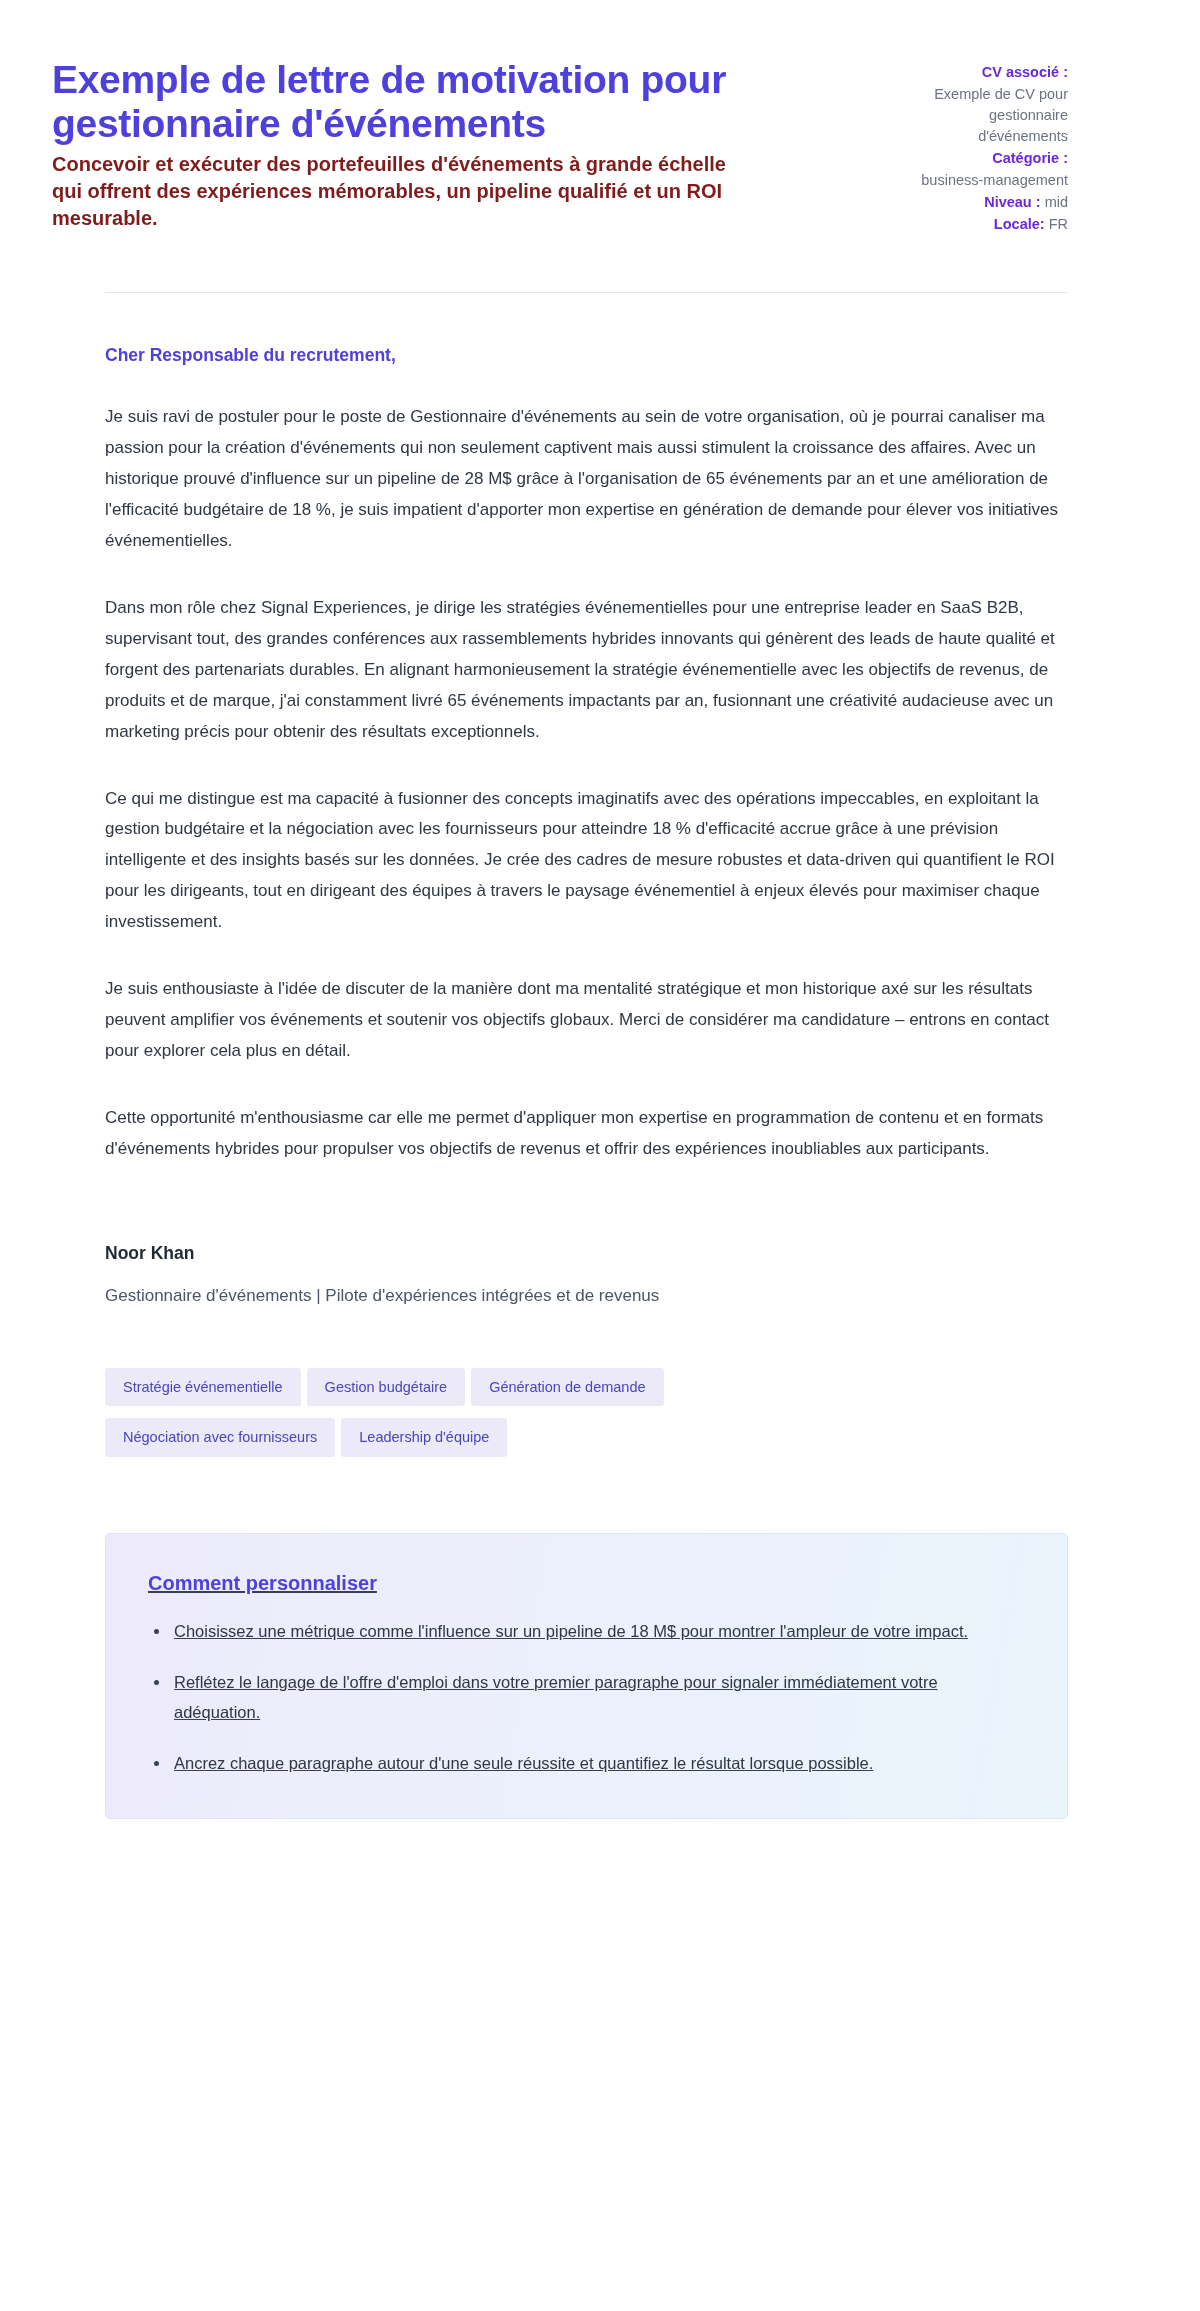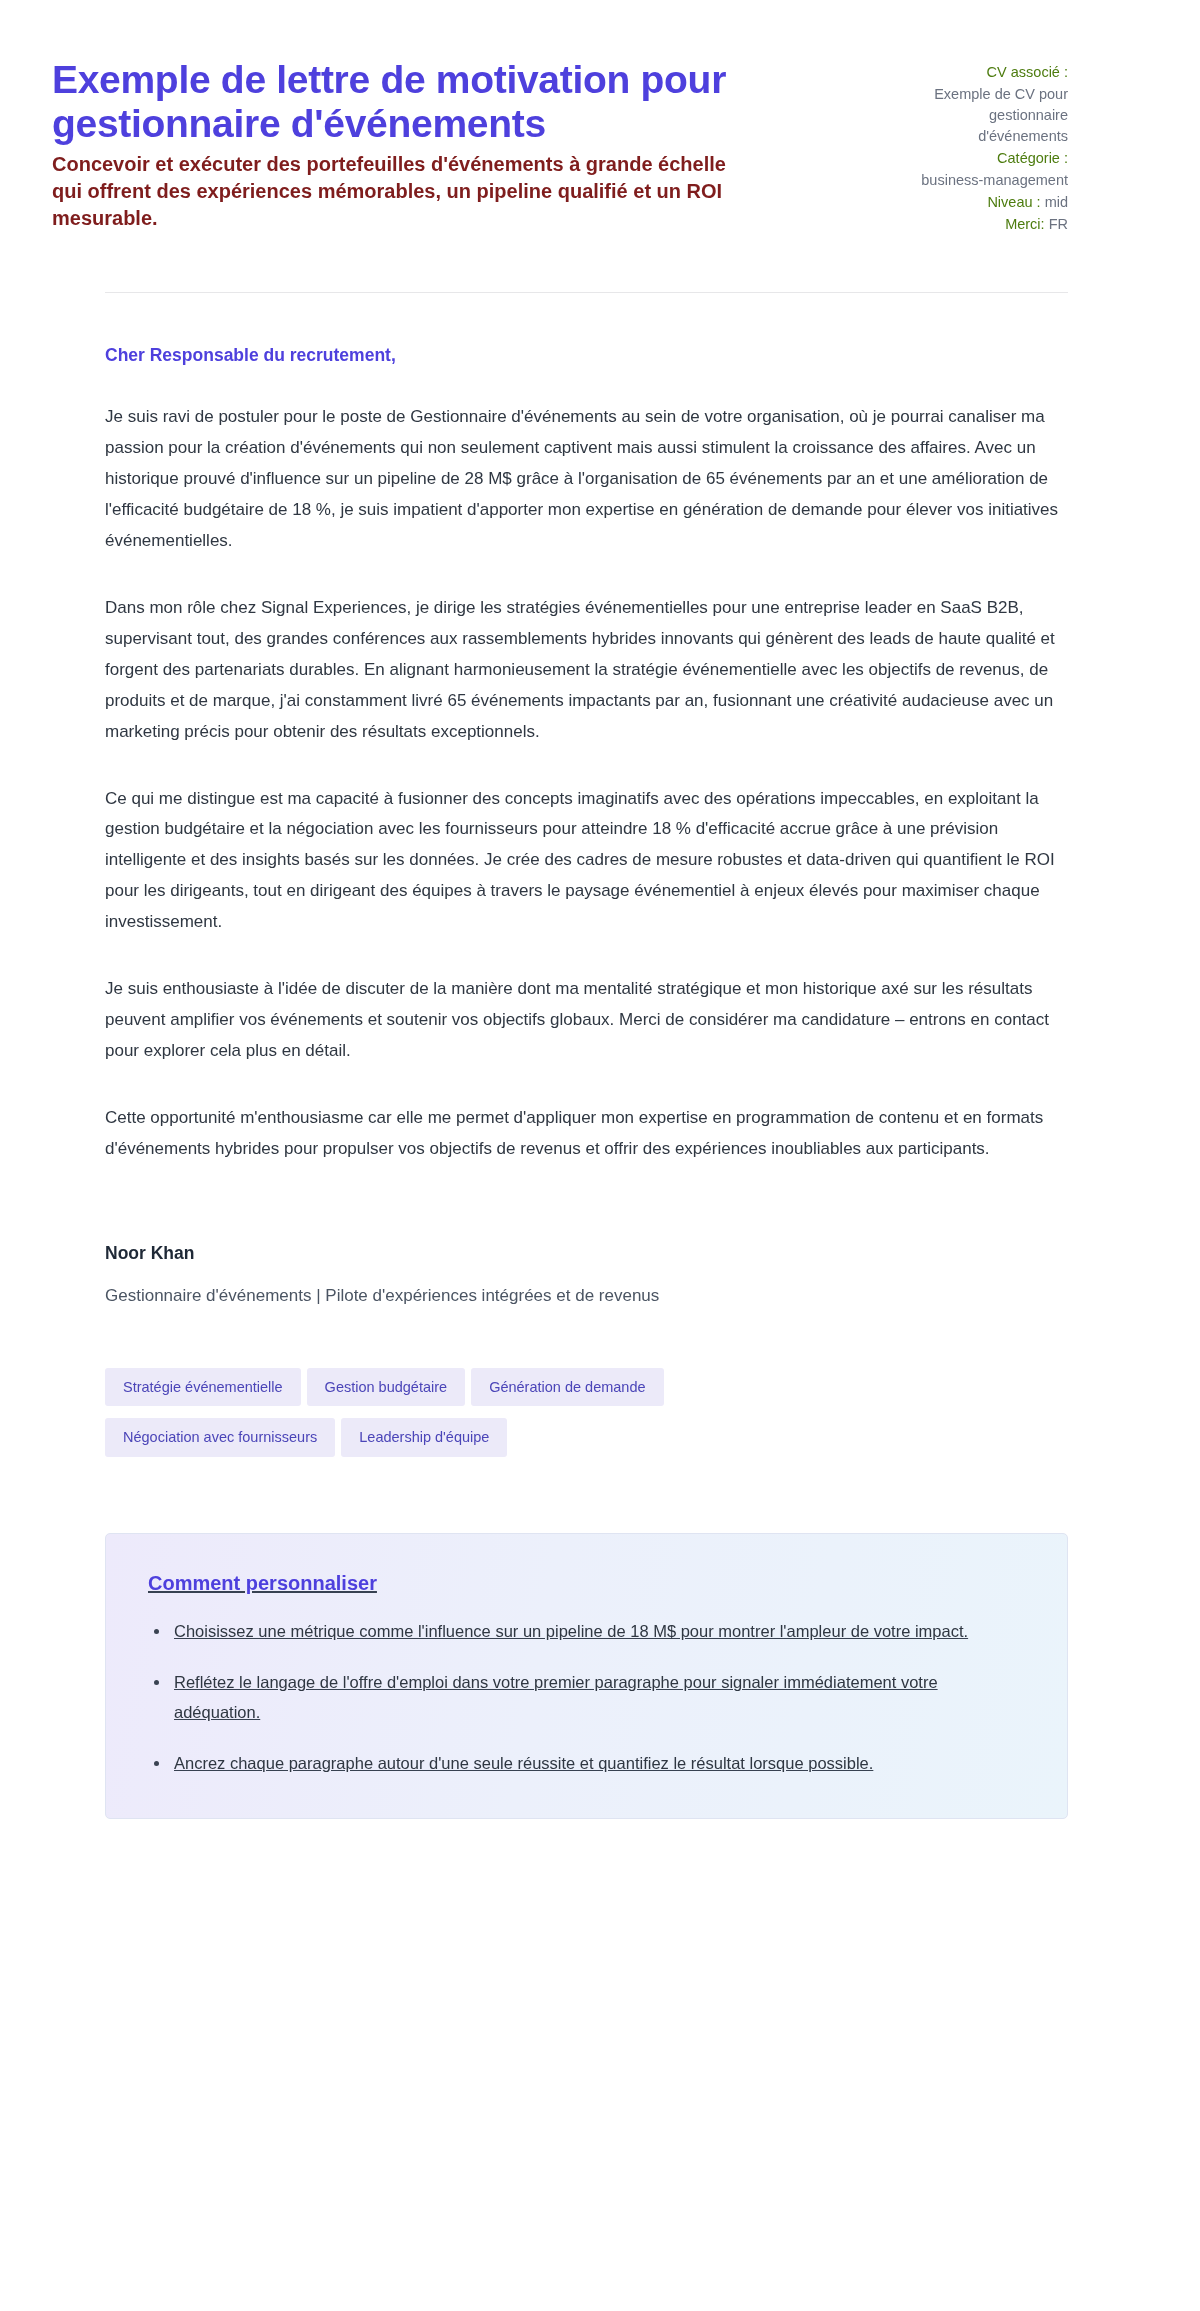--- a/index.html
+++ b/index.html
@@ -54,22 +54,22 @@
     flex: 0 0 auto;
     width: 165px;
     text-align: right;
     font-size: 14.5px;
     line-height: 1.45;
     color: #4b5563;
     padding-top: 4px;
   }
   .meta-row { margin-bottom: 1px; }
   .meta-label {
-    font-weight: 400;
-    color: #4d7c0f;
+    font-weight: 700;
+    color: #6d28d9;
     text-align: right;
   }
   .meta-value { color: #6b7280; }
 
   
   .divider {
     height: 1px;
     background: #e7e7e9;
     margin: 56px 132px 0 105px;
   }
@@ -185,21 +185,21 @@
         <span class="meta-label">Catégorie :</span>
       </div>
       <div class="meta-row">
         <span class="meta-value">business-management</span>
       </div>
       <div class="meta-row">
         <span class="meta-label">Niveau :</span>
         <span class="meta-value">mid</span>
       </div>
       <div class="meta-row">
-        <span class="meta-label">Merci:</span>
+        <span class="meta-label">Locale:</span>
         <span class="meta-value">FR</span>
       </div>
     </div>
   </div>
 
   <div class="divider"></div>
 
   <div class="letter">
     <p class="salutation">Cher Responsable du recrutement,</p>
 

